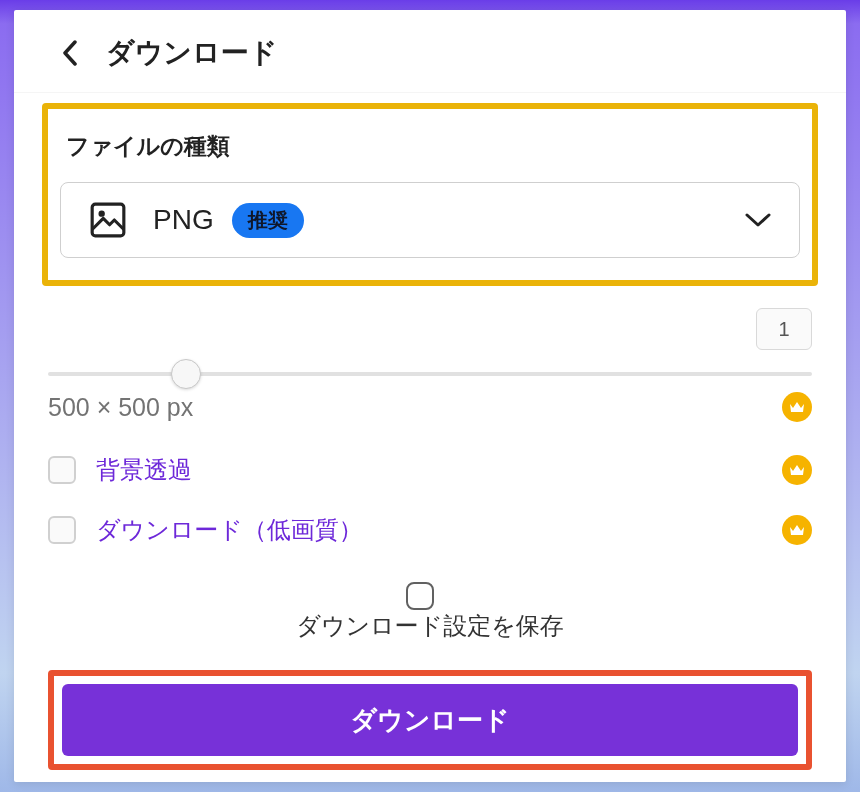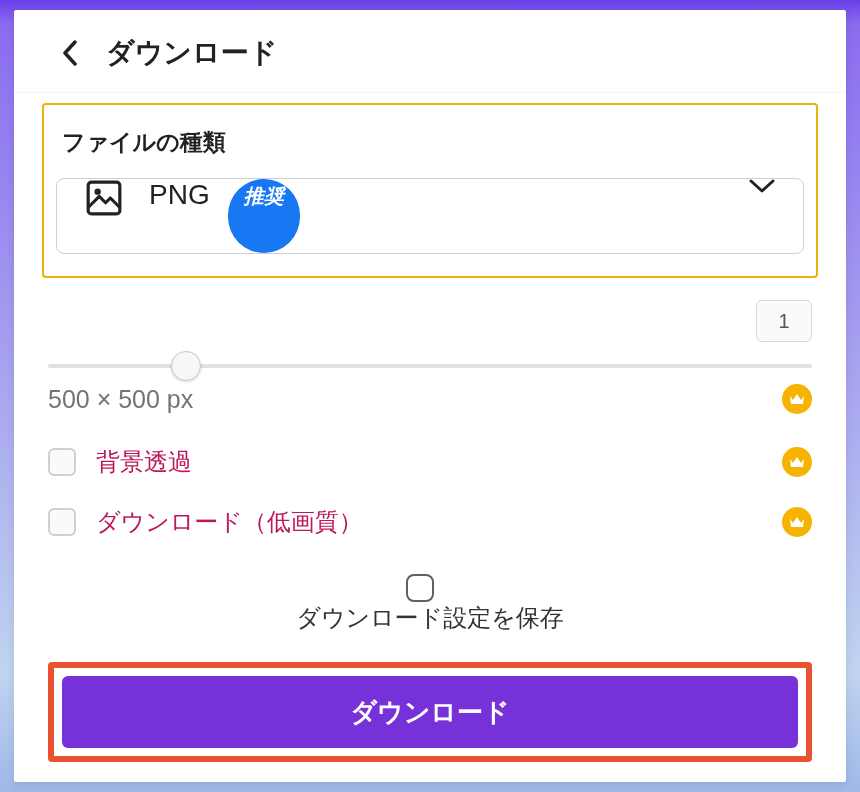--- a/index.html
+++ b/index.html
@@ -32,52 +32,52 @@
   }
   .title {
     font-size: 28px;
     font-weight: 700;
     color: #222;
   }
   .section {
     padding: 0 28px;
   }
   .hl-box {
-    border: 2px solid #eab308;
+    border: 6px solid #eab308;
     border-radius: 4px;
     padding: 22px 12px 22px 12px;
     margin: 10px 0 6px 0;
   }
   .label {
     font-size: 23px;
     font-weight: 700;
     color: #222;
     margin-bottom: 20px;
     padding-left: 6px;
   }
   .dropdown {
     width: 100%;
     border: 1px solid #cfcfcf;
     border-radius: 8px;
     height: 76px;
     display: flex;
+    align-items: center;
     padding: 0 28px 0 28px;
     cursor: pointer;
     background: #fff;
   }
   .dd-icon { width: 38px; height: 38px; margin-right: 26px; }
   .dd-text { font-size: 28px; color: #222; font-weight: 500; margin-right: 18px; }
   .badge {
     background: #1877f2;
-    color: #ffffff;
+    color: #0f172a;
     font-size: 20px;
     font-weight: 600;
     padding: 4px 16px;
     border-radius: 999px;
-    font-style: italic;
   }
   .dd-chevron { margin-left: auto; }
   .row {
     display: flex;
     align-items: center;
     padding: 4px 0;
   }
   .row-label { font-size: 24px; color: #444; }
   .size-input {
     margin-left: auto;
@@ -136,21 +136,21 @@
     border-radius: 6px;
     margin-right: 20px;
     background: #fafafa;
   }
   .chk.solid {
     border-color: #616161;
     background: #fff;
     border-width: 2.5px;
     border-radius: 8px;
   }
-  .opt-label { font-size: 24px; color: #be185d; }
+  .opt-label { font-size: 24px; color: #6d28d9; }
   .opt-label.dark { color: #333; }
   .dl-btn-wrap {
     border: 6px solid #e95230;
     border-radius: 4px;
     padding: 8px;
     margin: 14px 0 0 0;
   }
   .dl-btn {
     width: 100%;
     height: 72px;

